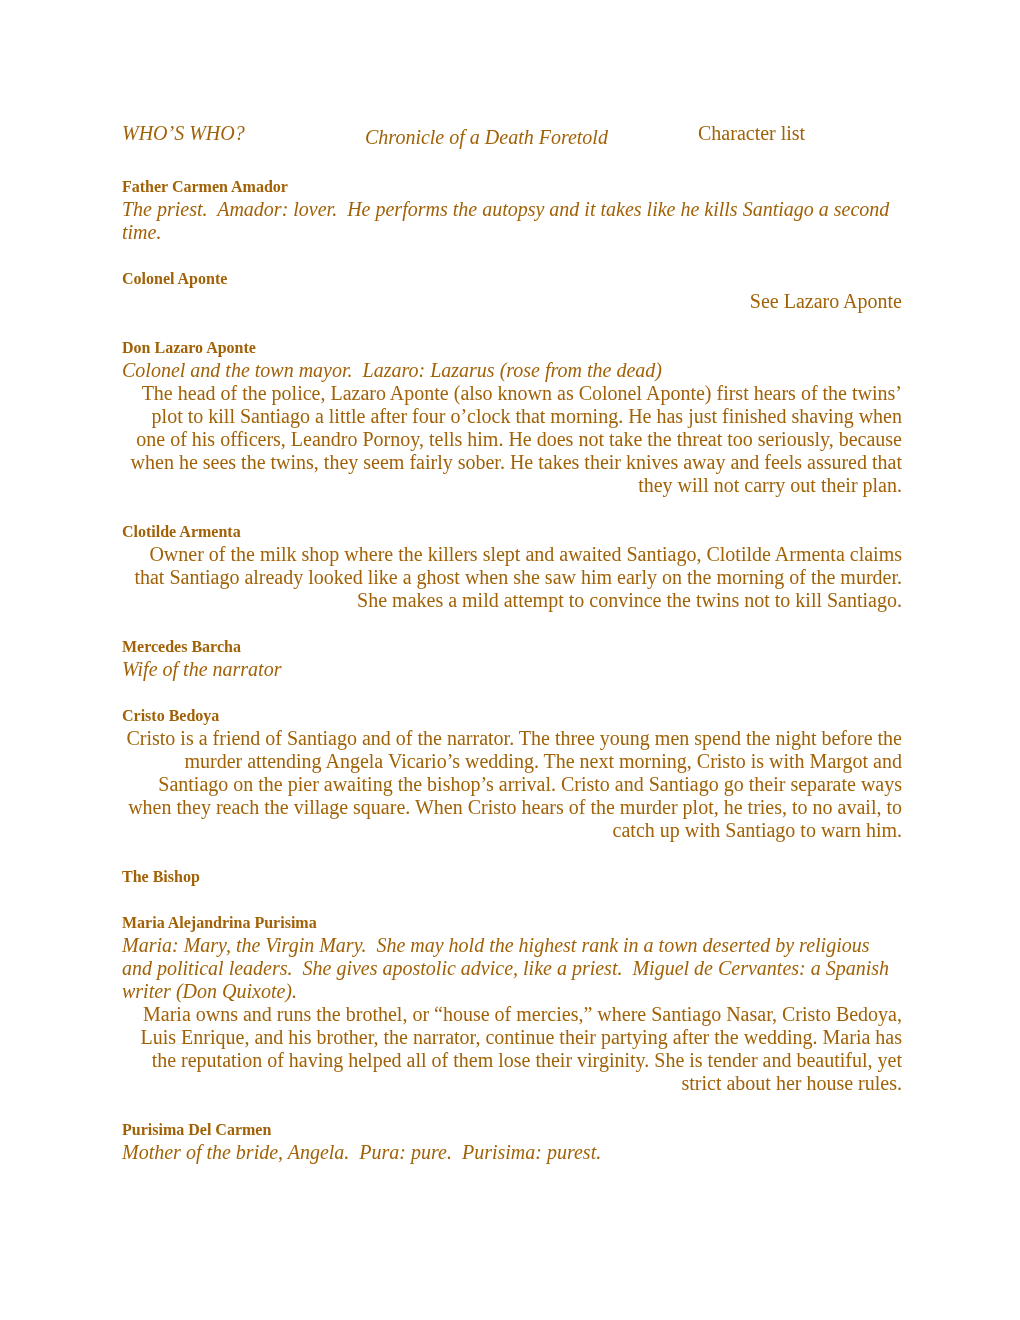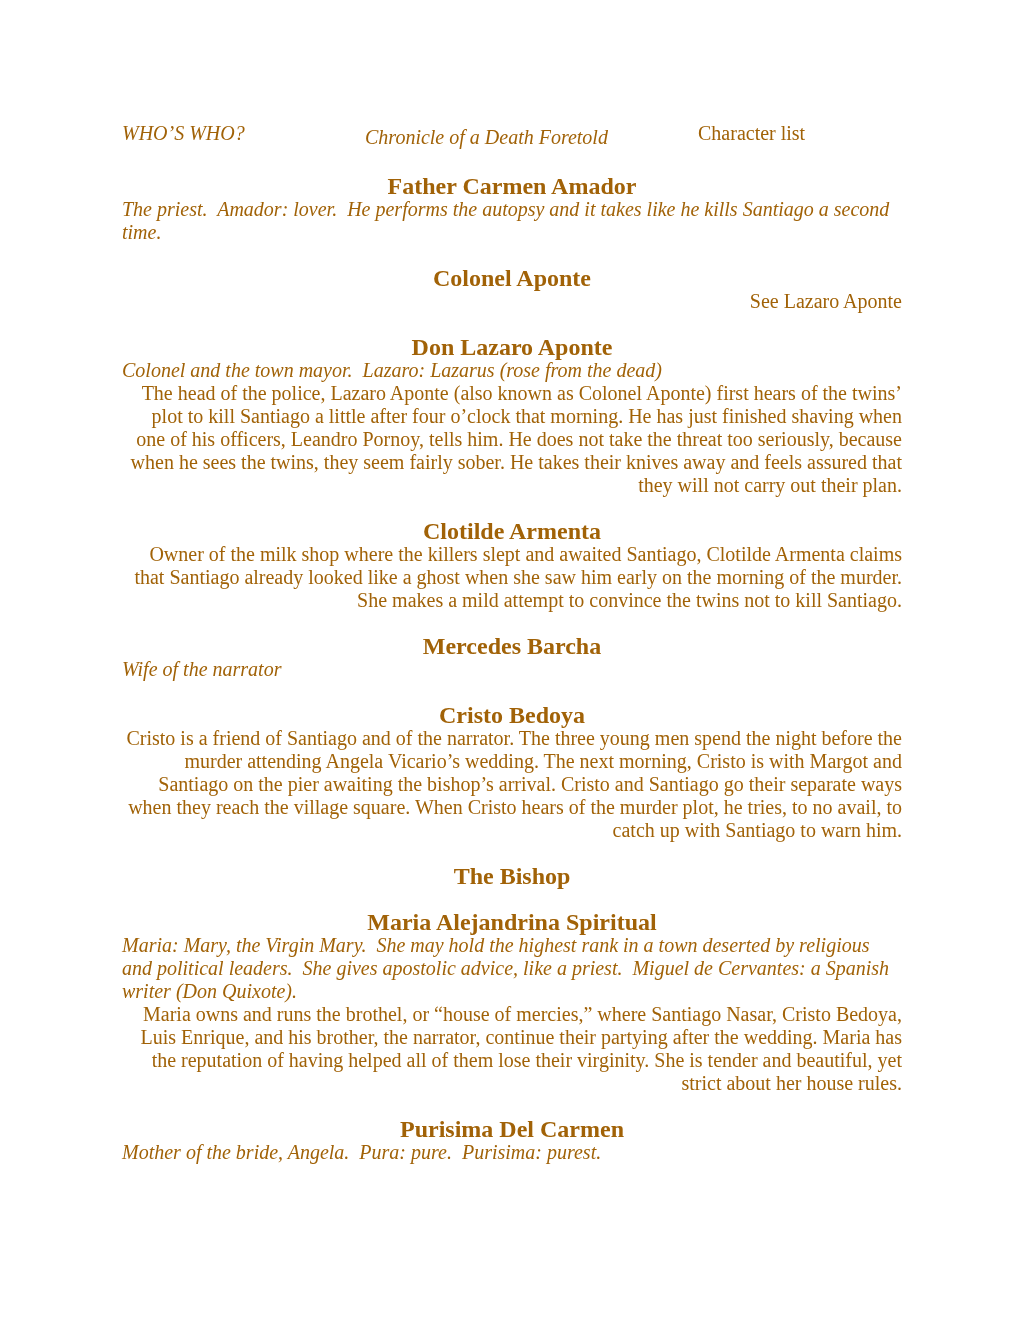--- a/index.html
+++ b/index.html
@@ -47,24 +47,23 @@
   }
   .entries {
     width: 780px;
   }
   .entry {
     margin: 0 0 23px 0;
   }
   .entry h3 {
     margin: 0;
     padding: 0;
-    font-size: 24px;
+    font-size: 16px;
     line-height: 23px;
     font-weight: bold;
-    text-align: center;
   }
   .entry p {
     margin: 0;
     padding: 0;
     font-size: 20px;
     line-height: 23px;
     white-space: pre-wrap;
   }
   .entry p.italic {
     font-style: italic;
@@ -106,21 +105,21 @@
         <p class="italic">Wife of the narrator</p>
       </section>
       <section class="entry">
         <h3>Cristo Bedoya</h3>
         <p class="normal">Cristo is a friend of Santiago and of the narrator. The three young men spend the night before the murder attending Angela Vicario’s wedding. The next morning, Cristo is with Margot and Santiago on the pier awaiting the bishop’s arrival. Cristo and Santiago go their separate ways when they reach the village square. When Cristo hears of the murder plot, he tries, to no avail, to catch up with Santiago to warn him.</p>
       </section>
       <section class="entry">
         <h3>The Bishop</h3>
       </section>
       <section class="entry">
-        <h3>Maria Alejandrina Spiritual</h3>
+        <h3>Maria Alejandrina Purisima</h3>
         <p class="italic">Maria: Mary, the Virgin Mary.  She may hold the highest rank in a town deserted by religious and political leaders.  She gives apostolic advice, like a priest.  Miguel de Cervantes: a Spanish writer (Don Quixote).</p>
         <p class="normal">Maria owns and runs the brothel, or “house of mercies,” where Santiago Nasar, Cristo Bedoya, Luis Enrique, and his brother, the narrator, continue their partying after the wedding. Maria has the reputation of having helped all of them lose their virginity. She is tender and beautiful, yet strict about her house rules.</p>
       </section>
       <section class="entry">
         <h3>Purisima Del Carmen</h3>
         <p class="italic">Mother of the bride, Angela.  Pura: pure.  Purisima: purest.</p>
       </section>
     </div>
 </div>
 

